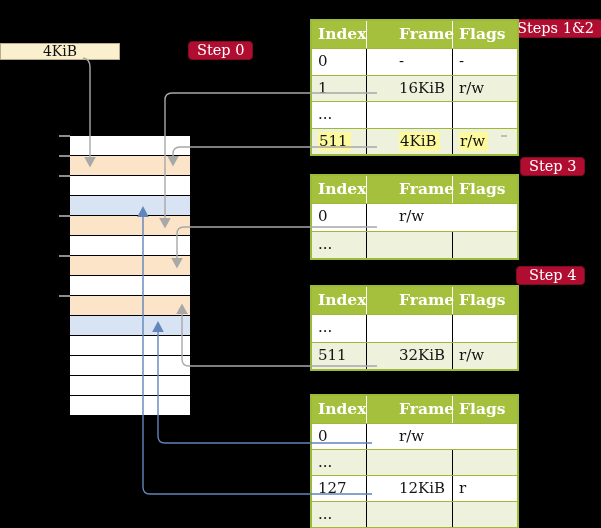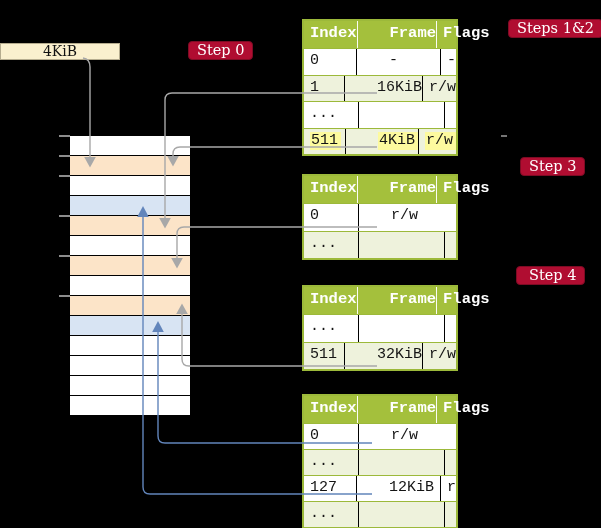--- a/index.html
+++ b/index.html
@@ -19,36 +19,36 @@
   .badge-steps12{left:508px;top:19px;}
   .badge-step3{left:520px;top:157px;text-align:right;}
   .badge-step4{left:516px;top:266px;padding-left:12px;}
 
   
   .memcol{position:absolute;left:70px;top:136px;width:120px;}
   .mrow{height:19px;border-bottom:1px solid #000;}
   .tick{position:absolute;left:59px;width:11px;height:2px;background:#8d8d8d;}
 
   
-  .ptable{position:absolute;left:302px;width:156px;box-sizing:border-box;
-    border:2px solid var(--table-border-green,#9cb93a);background:#fff;font-family:Liberation Mono, monospace;}
+  .ptable{position:absolute;left:310px;width:209px;box-sizing:border-box;
+    border:2px solid var(--table-border-green,#9cb93a);background:#fff;}
   .t1{top:19px;}  .t2{top:174px;}  .t3{top:285px;}  .t4{top:394px;}
   .thead{display:flex;background:var(--table-header-green,#a4c03c);color:#fff;
     font-weight:bold;font-size:15.5px;height:27px;box-sizing:border-box;}
   .th{box-sizing:border-box;padding:3px 0 0 6px;border-right:1px solid rgba(255,255,255,.95);}
   .th:last-child{border-right:none;}
   .trow{display:flex;border-top:1px solid var(--table-border-green,#a4c03c);
     font-size:15px;box-sizing:border-box;}
   .t1 .trow{height:26.5px;} .t2 .trow{height:27.5px;} .t3 .trow{height:27.5px;} .t4 .trow{height:26px;}
   .trow.shaded{background:var(--table-row-green,#eef2dc);}
   .td{box-sizing:border-box;padding:3px 0 0 6px;border-right:1px solid #000;color:#141414;}
   .td:last-child{border-right:none;}
   .th:nth-child(1),.td:nth-child(1){width:55px;}
   .th:nth-child(2),.td:nth-child(2){width:60px;margin-left:26px;}
-  .th:nth-child(3),.td:nth-child(3){flex:1;text-align:right;}
+  .th:nth-child(3),.td:nth-child(3){flex:1;}
   .hl{background:var(--highlight-yellow,#fdfa9e);padding:0 3px 1px 1px;}
 
   
   .overlay{position:absolute;left:0;top:0;width:601px;height:528px;pointer-events:none;}
   .gray-line{fill:none;stroke:var(--connector-gray,#a8a8a8);stroke-width:1.4;}
   .gray-head{fill:var(--connector-gray,#a8a8a8);stroke:none;}
   .blue-line{fill:none;stroke:var(--connector-blue,#6285bb);stroke-width:1.4;}
   .blue-head{fill:var(--connector-blue,#6285bb);stroke:none;}
 </style>
 </head>

